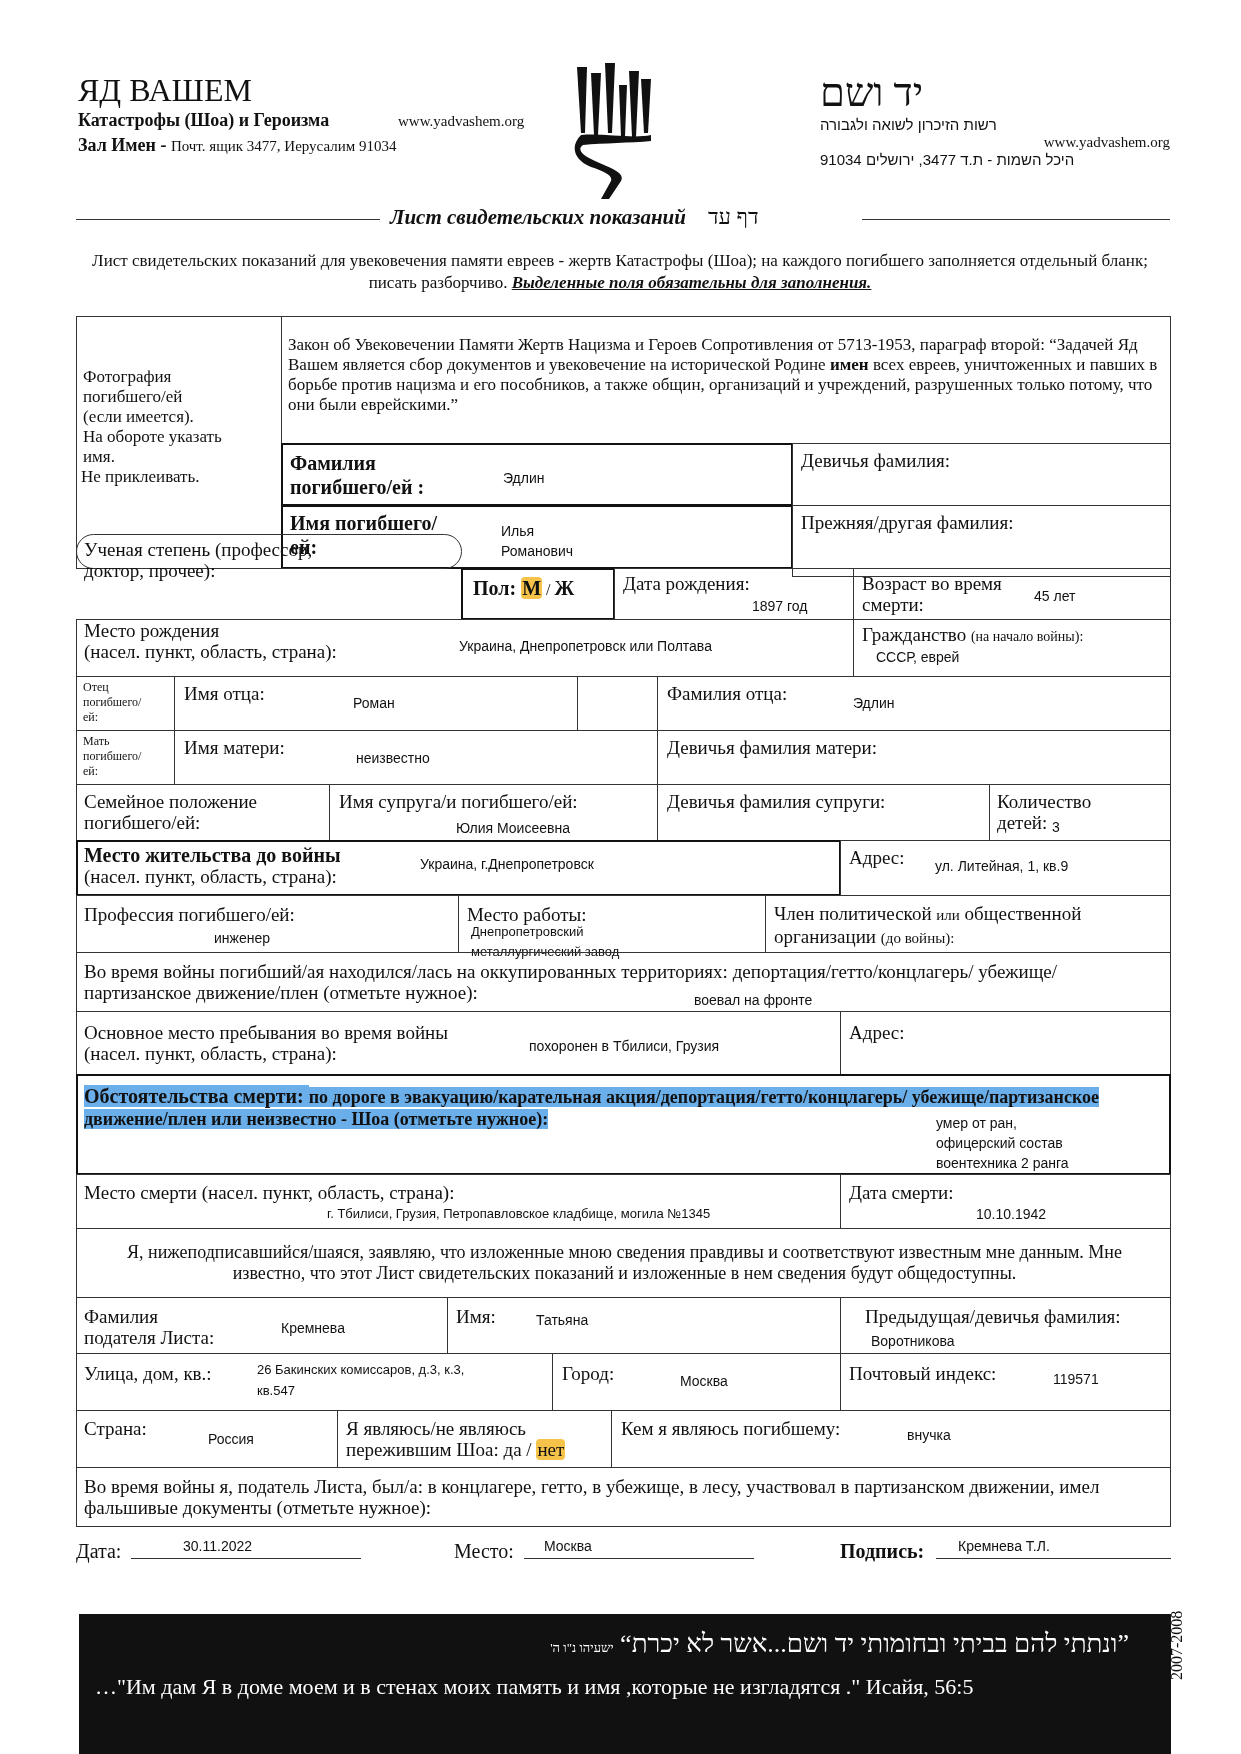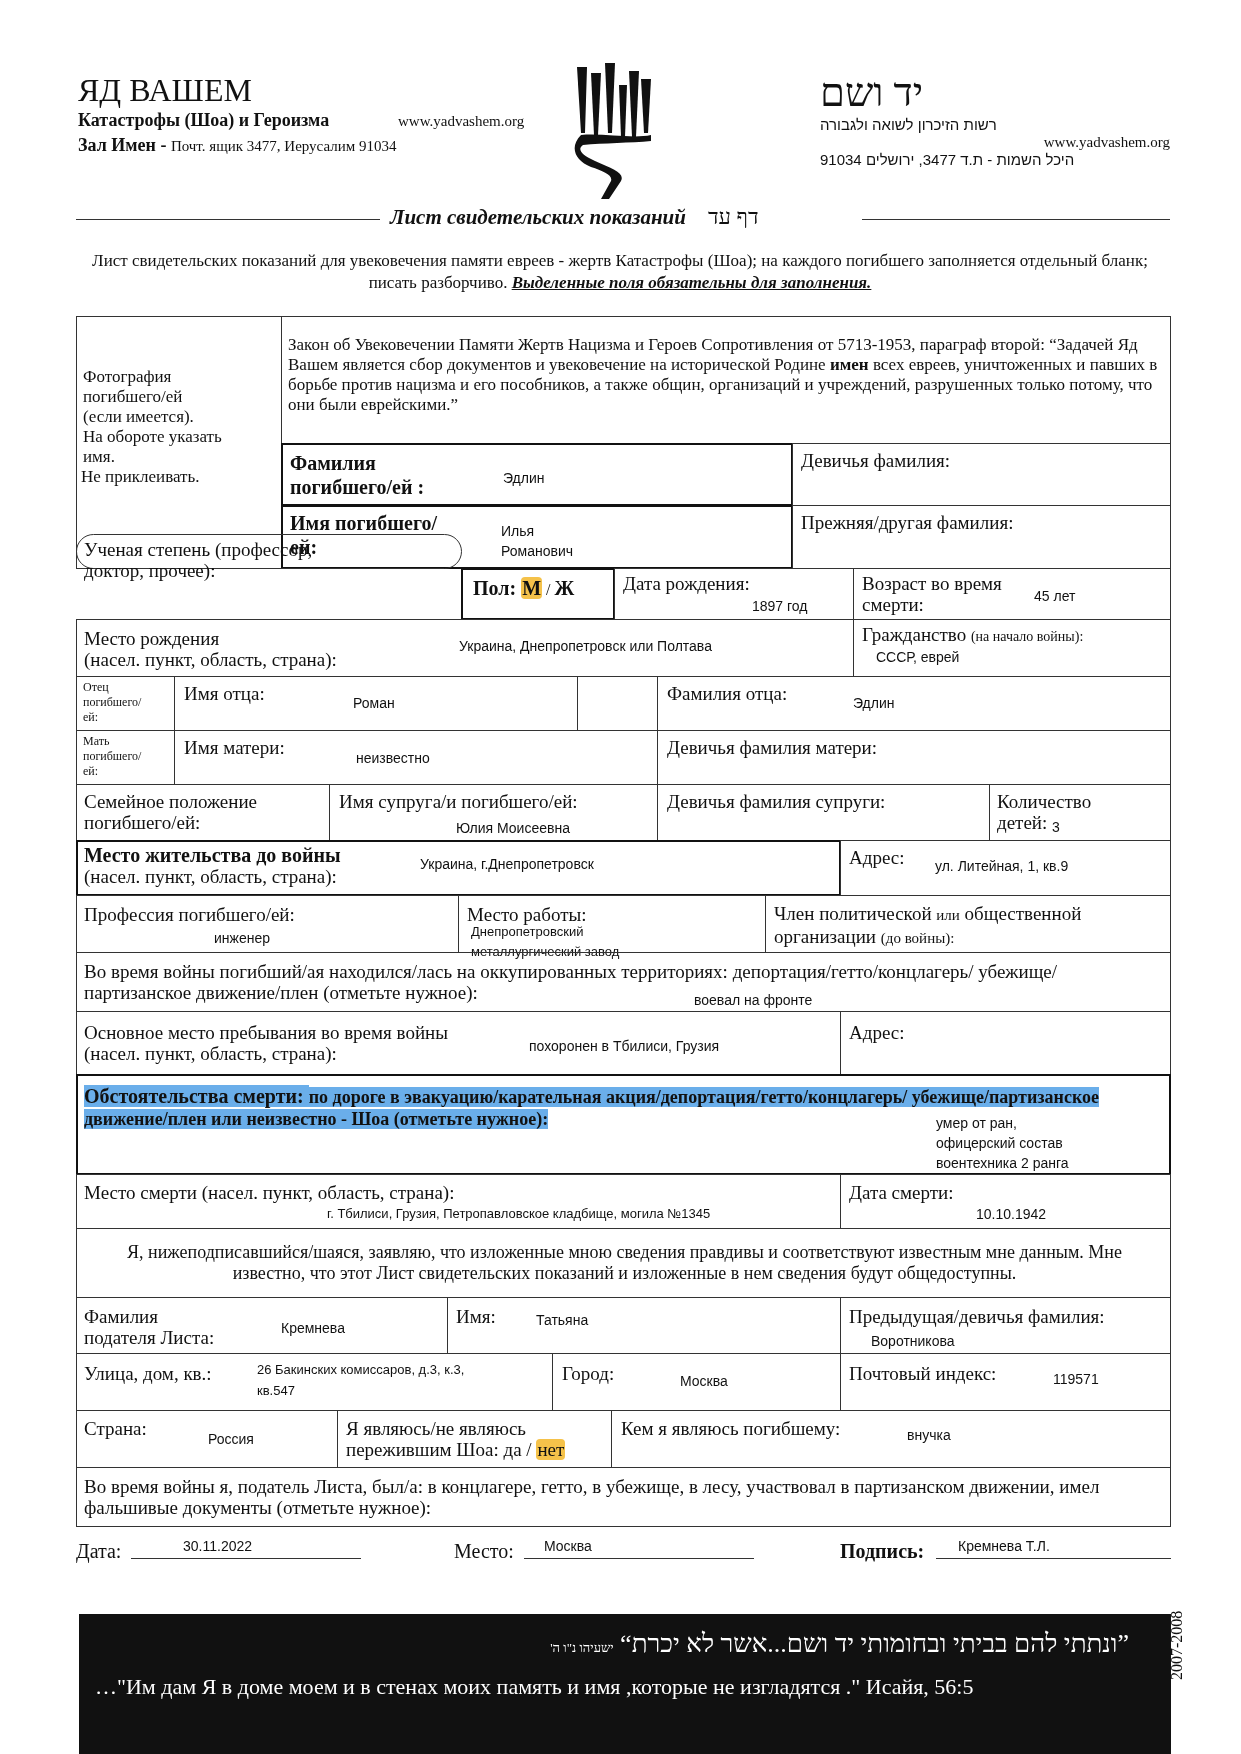--- a/index.html
+++ b/index.html
@@ -84,21 +84,21 @@
   <div class="lbl" style="left:8px; top:6px;">Девичья фамилия:</div>
 </div>
 
 <div class="cell thick" style="left:281px; top:505px; width:512px; height:64px;">
   <div class="lbl" style="left:7px; top:4px; width:170px; font-weight:bold; font-size:20px; line-height:24px;">Имя погибшего/ей:</div>
   <div class="val" style="left:218px; top:14px; line-height:20px;">
     <div>Илья</div>
     <div>Романович</div>
   </div>
 </div>
-<div class="cell" style="left:792px; top:505px; width:379px; height:64px;">
+<div class="cell" style="left:792px; top:505px; width:379px; height:72px;">
   <div class="lbl" style="left:8px; top:6px;">Прежняя/другая фамилия:</div>
 </div>
 
 <div class="cell" style="left:76px; top:534px; width:386px; height:35px;border-radius:22px;">
   <div class="lbl" style="left:7px; top:4px; width:290px;">Ученая степень (профессор, доктор, прочее):</div>
 </div>
 <div class="cell thick" style="left:461px; top:568px; width:154px; height:52px;">
   <div class="lbl" style="left:10px; top:8px; font-weight:bold; font-size:20px;">
     <span>Пол:</span>
     <span class="hl-yellow">М</span><span style="font-weight:normal; font-size:16px;"> / </span><span>Ж</span>
@@ -107,21 +107,21 @@
 <div class="cell" style="left:614px; top:568px; width:240px; height:52px;">
   <div class="lbl" style="left:8px; top:4px;">Дата рождения:</div>
   <div class="val" style="left:137px; top:26px;">1897 год</div>
 </div>
 <div class="cell" style="left:853px; top:568px; width:318px; height:52px;">
   <div class="lbl" style="left:8px; top:4px; width:150px;">Возраст во время смерти:</div>
   <div class="val" style="left:180px; top:16px;">45 лет</div>
 </div>
 
 <div class="cell" style="left:76px; top:619px; width:778px; height:58px;">
-  <div class="lbl" style="left:7px; top:8px;">
+  <div class="lbl" style="left:7px; top:0;">
     <div>Место рождения</div>
     <div>(насел. пункт, область, страна):</div>
   </div>
   <div class="val" style="left:382px; top:15px;">Украина, Днепропетровск или Полтава</div>
 </div>
 <div class="cell" style="left:853px; top:619px; width:318px; height:58px;">
   <div class="lbl" style="left:8px; top:4px; white-space:nowrap;">
     <span>Гражданство</span> <span style="font-size:14px;">(на начало войны):</span>
   </div>
   <div class="val" style="left:22px; top:26px;">СССР, еврей</div>
@@ -239,21 +239,21 @@
     <div>Фамилия</div>
     <div>подателя Листа:</div>
   </div>
   <div class="val" style="left:204px; top:19px;">Кремнева</div>
 </div>
 <div class="cell" style="left:447px; top:1297px; width:394px; height:57px;">
   <div class="lbl" style="left:8px; top:8px;">Имя:</div>
   <div class="val" style="left:88px; top:11px;">Татьяна</div>
 </div>
 <div class="cell" style="left:840px; top:1297px; width:331px; height:57px;">
-  <div class="lbl" style="left:8px; top:8px; white-space:nowrap;">Предыдущая/девичья фамилия:</div>
+  <div class="lbl" style="left:24px; top:8px; white-space:nowrap;">Предыдущая/девичья фамилия:</div>
   <div class="val" style="left:30px; top:32px;">Воротникова</div>
 </div>
 
 <div class="cell" style="left:76px; top:1353px; width:477px; height:58px;">
   <div class="lbl" style="left:7px; top:9px;">Улица, дом, кв.:</div>
   <div class="val" style="left:180px; top:5px; font-size:13px; line-height:21px;">
     <div>26 Бакинских комиссаров, д.3, к.3,</div>
     <div>кв.547</div>
   </div>
 </div>

